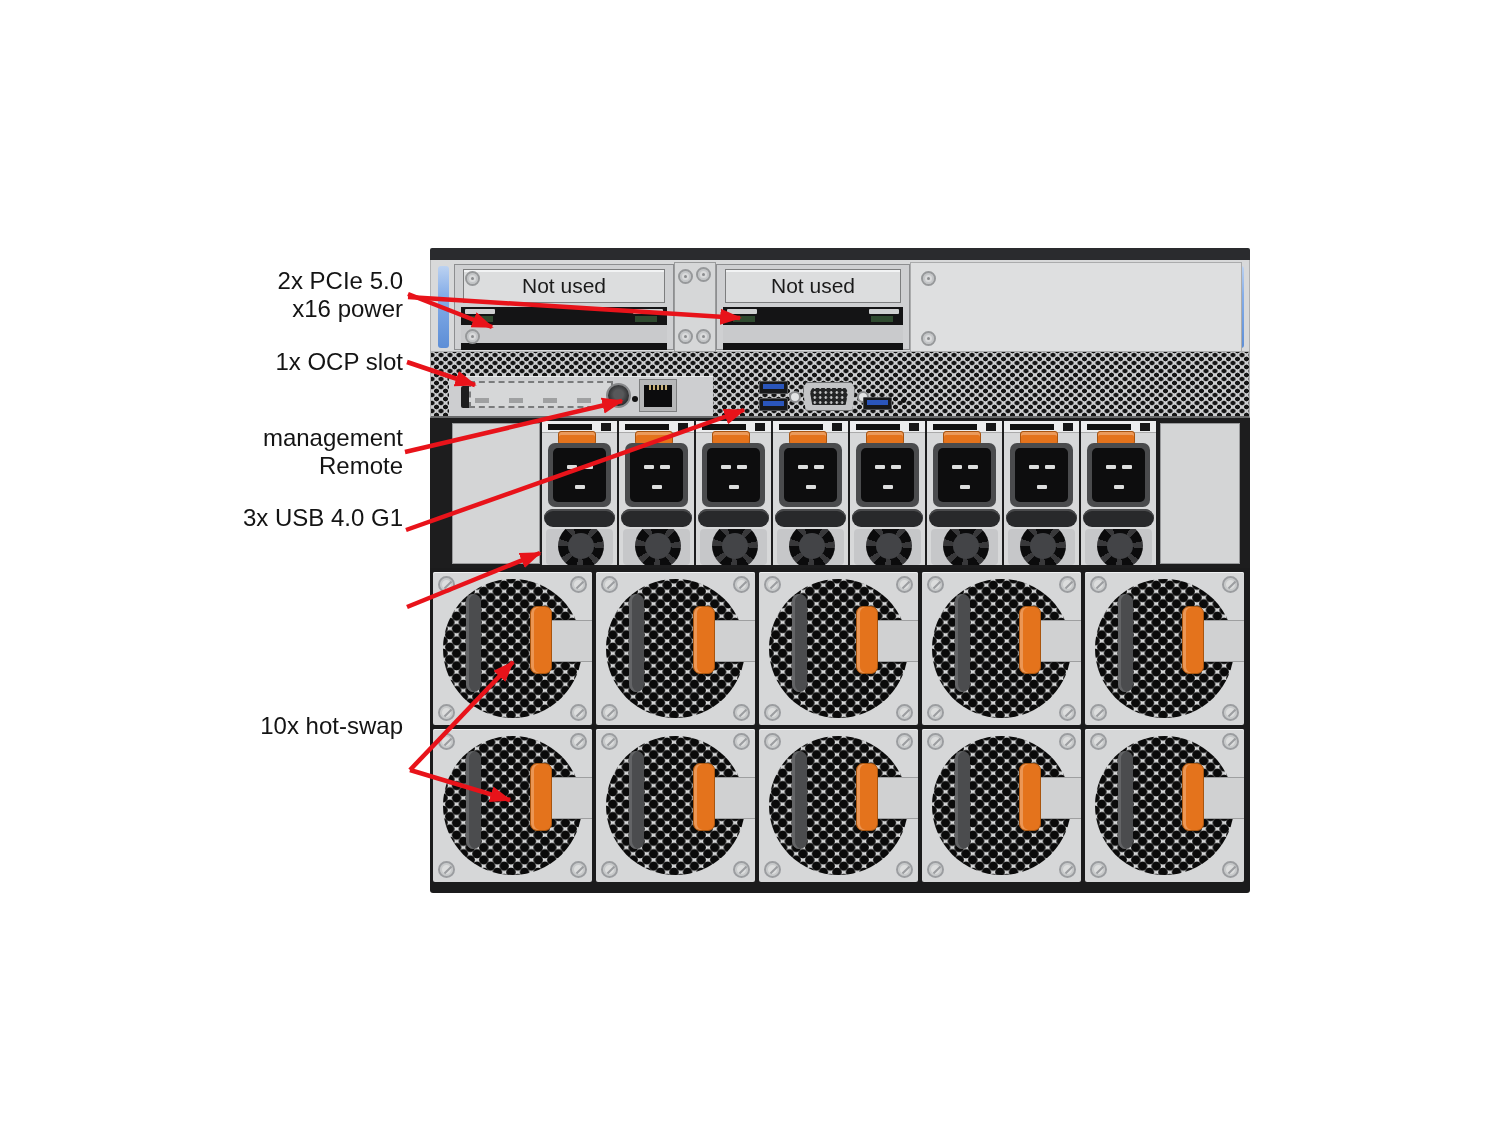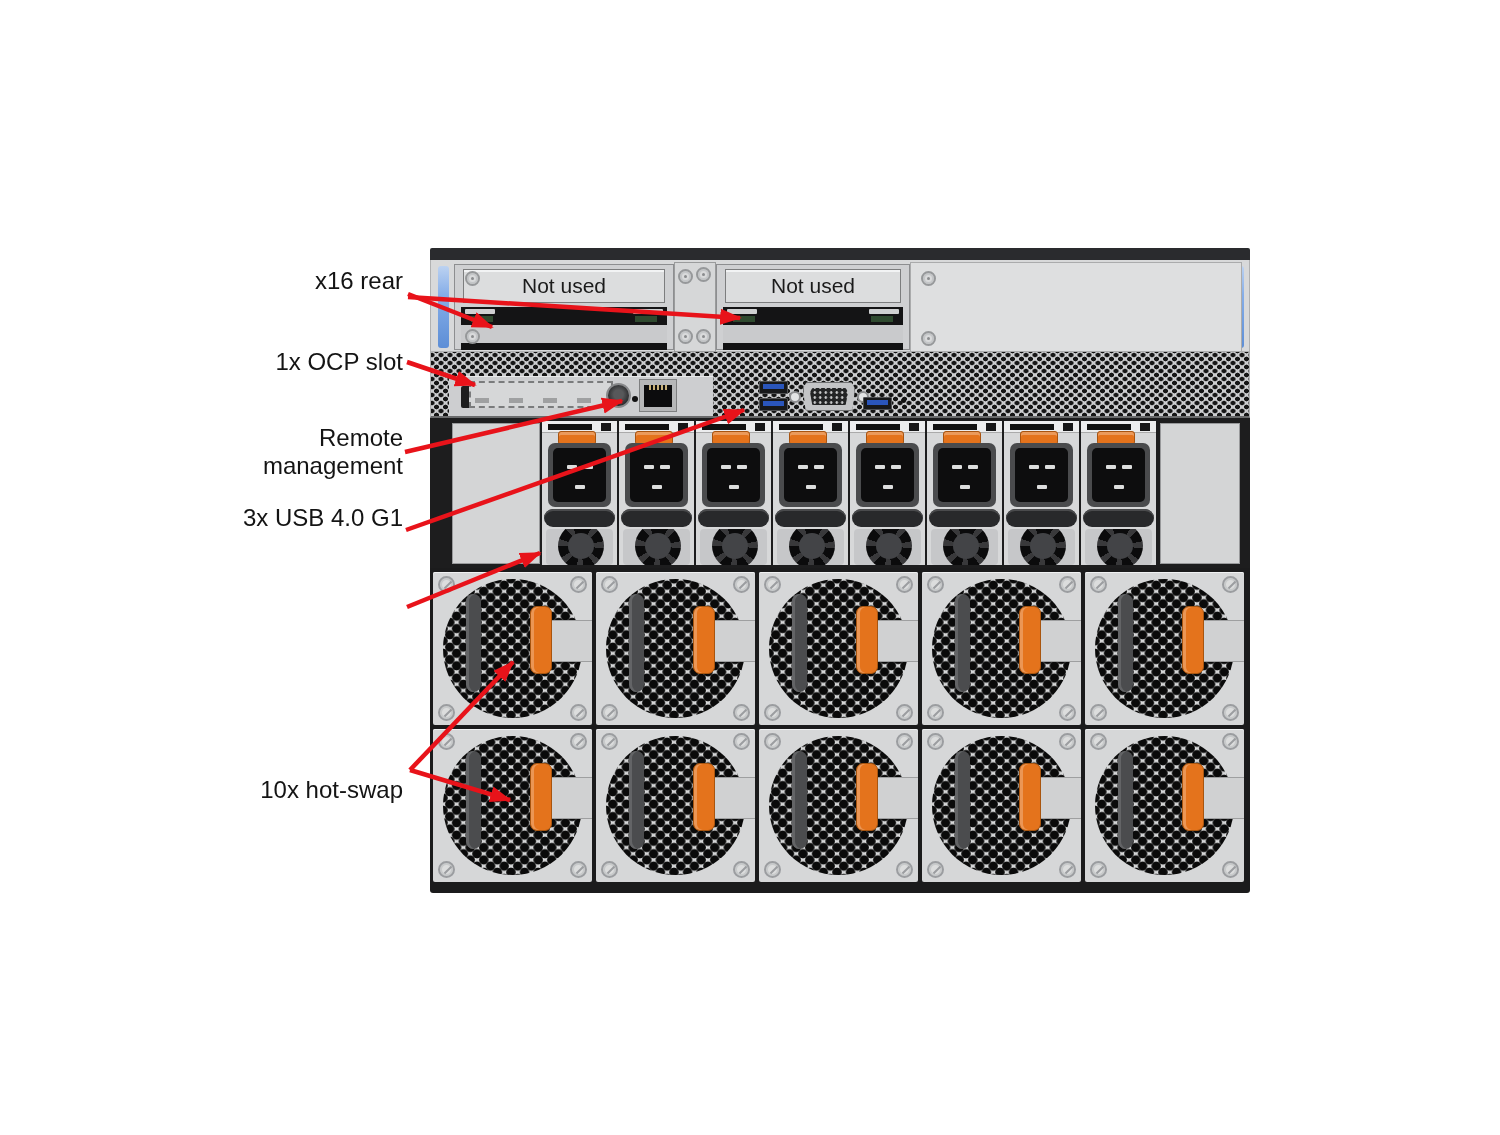--- a/index.html
+++ b/index.html
@@ -124,33 +124,34 @@
   svg.overlay{position:absolute;left:0;top:0;pointer-events:none;}
   .arrow{stroke:var(--arrow_red);stroke-width:4.5;fill:none;}
   .ahead{fill:var(--arrow_red);}
 </style>
 </head>
 <body>
 
 <div class="canvas">
 
   <div class="callout" style="top:267px">
-    <div>x16 rear</div>
+    <div>2x PCIe 5.0</div>
+    <div>x16 power</div>
   </div>
   <div class="callout" style="top:348px">
     <div>1x OCP slot</div>
   </div>
   <div class="callout" style="top:424px">
+    <div>management</div>
     <div>Remote</div>
-    <div>management</div>
   </div>
   <div class="callout" style="top:504px">
     <div>3x USB 4.0 G1</div>
   </div>
-  <div class="callout" style="top:776px">
+  <div class="callout" style="top:712px">
     <div>10x hot-swap</div>
   </div>
 
   <div class="photo">
     <div class="topbar"></div>
 
     <div class="pcie">
       <div class="bluestrip" style="left:7px"></div>
       <div class="bluestrip" style="left:802px"></div>
 

